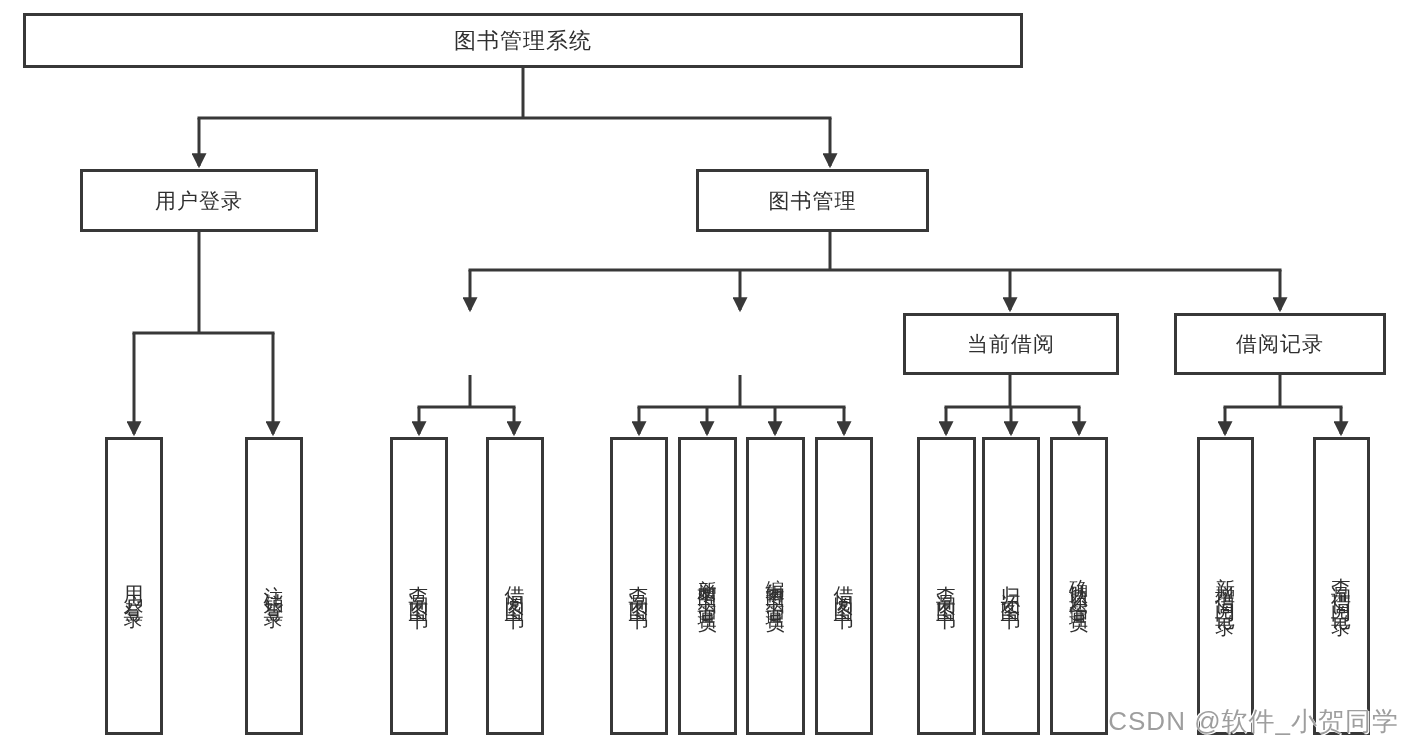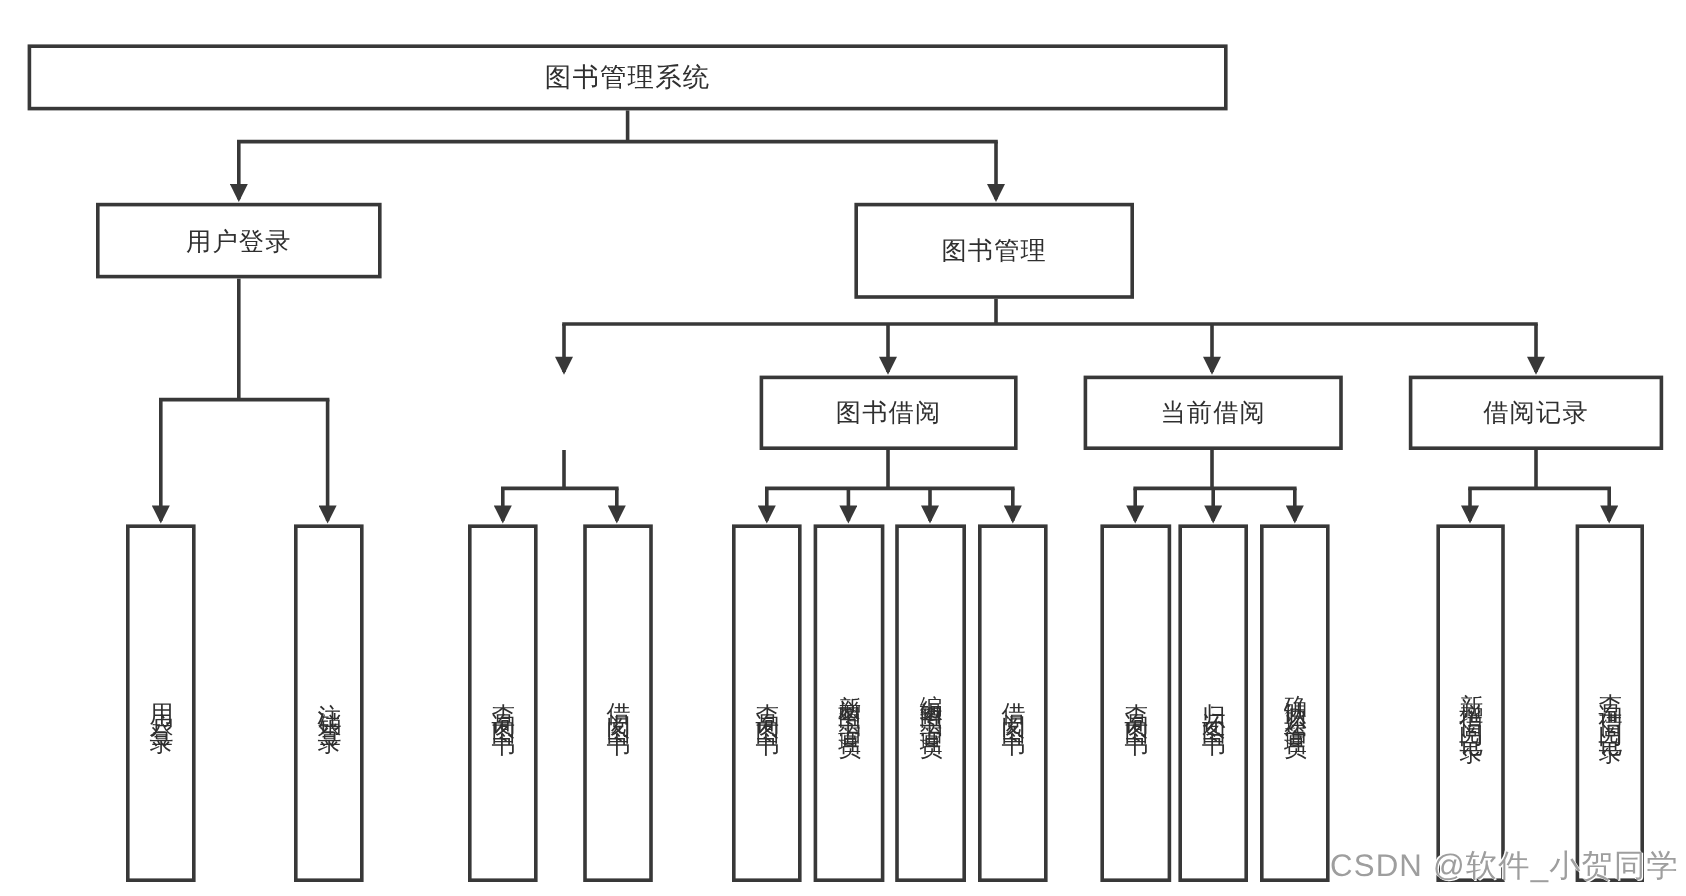--- a/index.html
+++ b/index.html
@@ -25,21 +25,21 @@
     position: absolute;
     box-sizing: border-box;
     border: 3px solid #383838;
     background: #ffffff;
     display: flex;
     align-items: center;
     justify-content: center;
     color: #2f2f2f;
   }
   .hnode { font-size: 21px; letter-spacing: 1px; }
-  .root  { font-size: 22px; margin-top: 24px; }
+  .root  { font-size: 22px; }
   .vnode span {
     writing-mode: vertical-rl;
     text-orientation: mixed;
     font-size: 20px;
     letter-spacing: 8px;
     line-height: 1;
     white-space: nowrap;
   }
   .vnode.long span { letter-spacing: 5px; font-size: 19px; }
   #watermark {
@@ -104,23 +104,22 @@
       <line x1="1280" y1="375" x2="1280" y2="407"></line>
       <line x1="1223.5" y1="407" x2="1342.5" y2="407"></line>
       <line x1="1225" y1="407" x2="1225" y2="434" marker-end="url(#arw)"></line>
       <line x1="1341" y1="407" x2="1341" y2="434" marker-end="url(#arw)"></line>
     </g>
   </svg>
 
   <div class="node hnode root" style="left:23px; top:13px; width:1000px; height:55px;">图书管理系统</div>
 
   <div class="node hnode" style="left:80px; top:169px; width:238px; height:63px;">用户登录</div>
-  <div class="node hnode" style="left:712px; top:169px; width:233px; height:80px;">图书管理</div>
+  <div class="node hnode" style="left:696px; top:169px; width:233px; height:63px;">图书管理</div>
 
-  <div class="node hnode" style="left:633px; top:313px; width:215px; height:62px;">图书借阅</div>
   <div class="node hnode" style="left:903px; top:313px; width:216px; height:62px;">当前借阅</div>
   <div class="node hnode" style="left:1174px; top:313px; width:212px; height:62px;">借阅记录</div>
 
   <div class="node vnode" style="left:105px; top:437px; width:58px; height:298px;">
     <span>用户登录</span>
     </div>
   <div class="node vnode" style="left:245px; top:437px; width:58px; height:298px;">
     <span>注销登录</span>
     </div>
 

